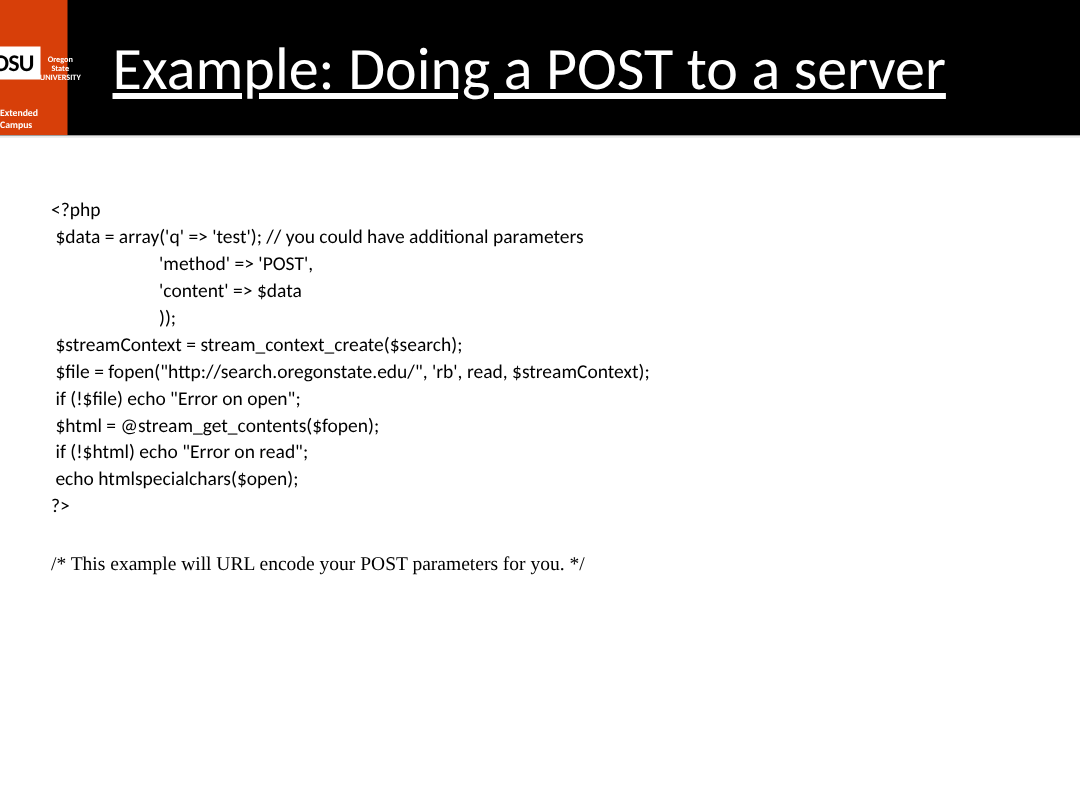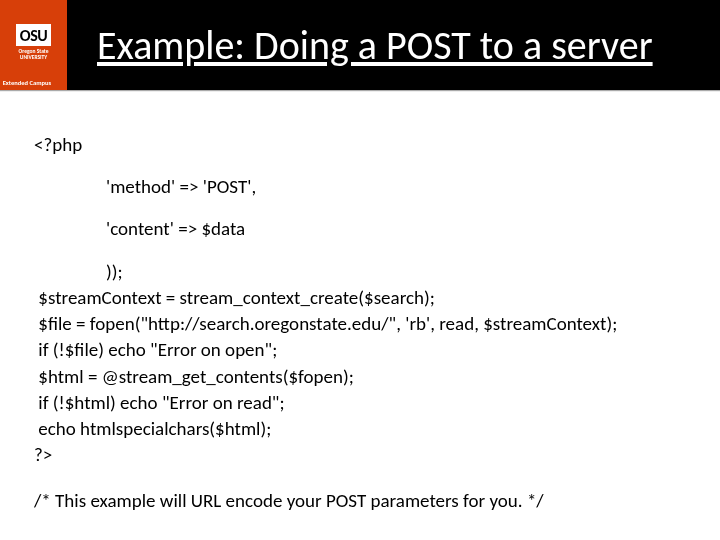--- a/index.html
+++ b/index.html
@@ -13,25 +13,25 @@
   }
   .header {
     width: 100%;
     height: 90px;
     background: #000000;
     display: flex;
     align-items: center;
     position: relative;
   }
   .logo-box {
-    width: 67px;
+    width: 45px;
     height: 90px;
     background: #d73f09;
     display: flex;
-    flex-direction: column;
+    flex-direction: row;
     align-items: center;
     justify-content: center;
     color: #ffffff;
     font-weight: bold;
     position: relative;
     flex-shrink: 0;
   }
   .logo-osu {
     background: #ffffff;
     color: #000000;
@@ -64,54 +64,56 @@
     font-weight: 400;
   }
   .divider {
     width: 100%;
     height: 2px;
     background: linear-gradient(to bottom, #888 0%, #ccc 100%);
     border-bottom: 1px solid #eee;
   }
   .content {
     padding: 40px 34px 0 34px;
-    font-size: 19px;
+    font-size: 13px;
     line-height: 1.38;
     color: #000000;
   }
   .code-line {
     white-space: pre;
   }
-  .indent2 { padding-left: 72px; margin-top: 16px; }
+  .indent2 { padding-left: 72px; }
   .comment {
     margin-top: 20px;
+    font-family: Liberation Serif, serif;
   }
 </style>
 </head>
 <body>
 
 <div class="header">
   <div class="logo-box">
     <div class="logo-osu">OSU</div>
     <div class="logo-state">
       <span>Oregon State</span><br>
       <span>UNIVERSITY</span>
     </div>
     <div class="logo-campus">Extended Campus</div>
   </div>
   <div class="title">Example: Doing a POST to a server</div>
 </div>
 <div class="divider"></div>
 
 <div class="content">
   <div class="code-line">&lt;?php</div>
+  <div class="code-line"> $data = array('q' =&gt; 'test'); // you could have additional parameters</div>
   <div class="code-line indent2">'method' =&gt; 'POST',</div>
   <div class="code-line indent2">'content' =&gt; $data</div>
   <div class="code-line indent2">));</div>
   <div class="code-line"> $streamContext = stream_context_create($search);</div>
   <div class="code-line"> $file = fopen("http://search.oregonstate.edu/", 'rb', read, $streamContext);</div>
   <div class="code-line"> if (!$file) echo "Error on open";</div>
   <div class="code-line"> $html = @stream_get_contents($fopen);</div>
   <div class="code-line"> if (!$html) echo "Error on read";</div>
-  <div class="code-line"> echo htmlspecialchars($html);</div>
+  <div class="code-line"> echo htmlspecialchars($open);</div>
   <div class="code-line">?&gt;</div>
   <div class="code-line comment">/* This example will URL encode your POST parameters for you. */</div>
 </div>
 
 </body></html>

